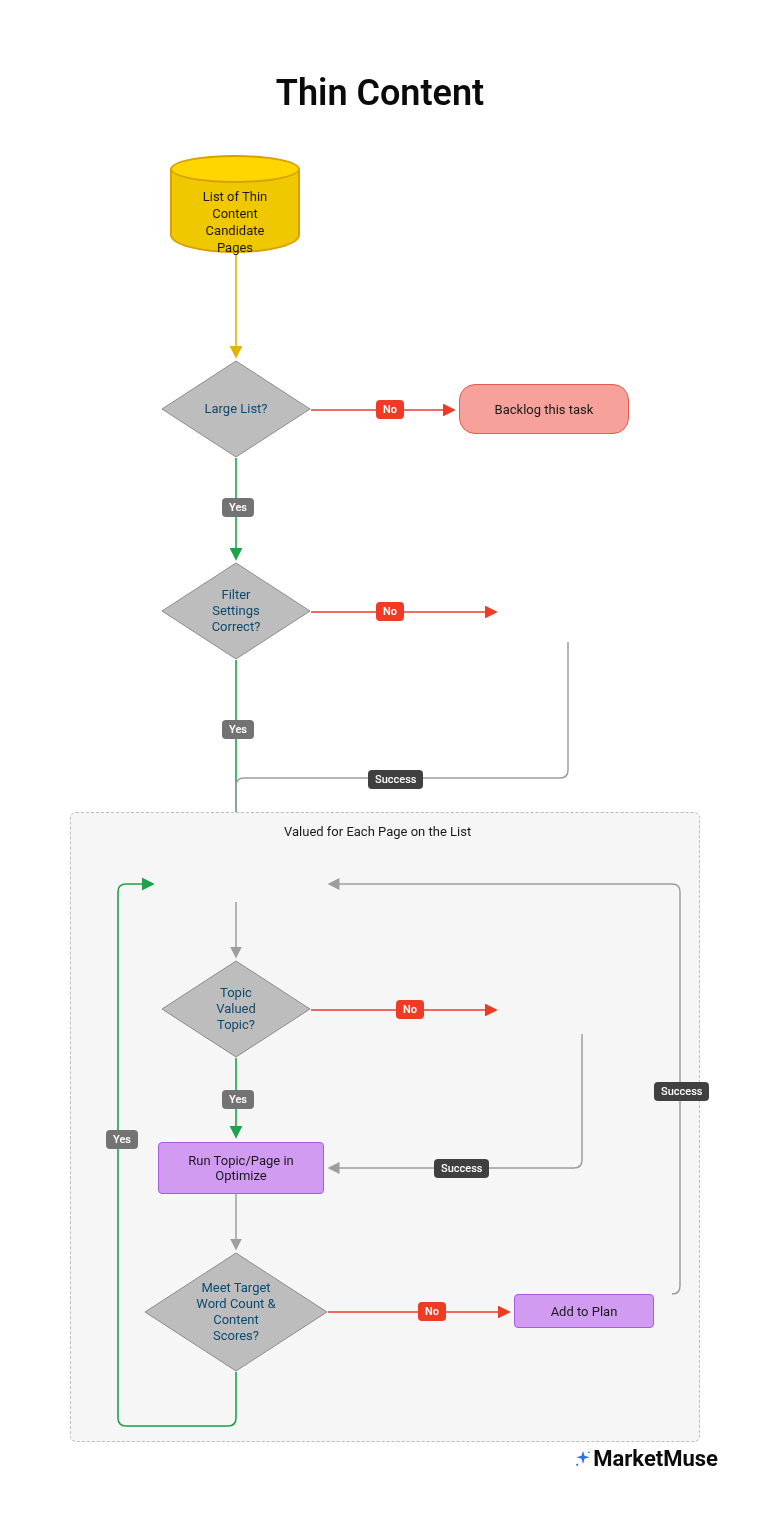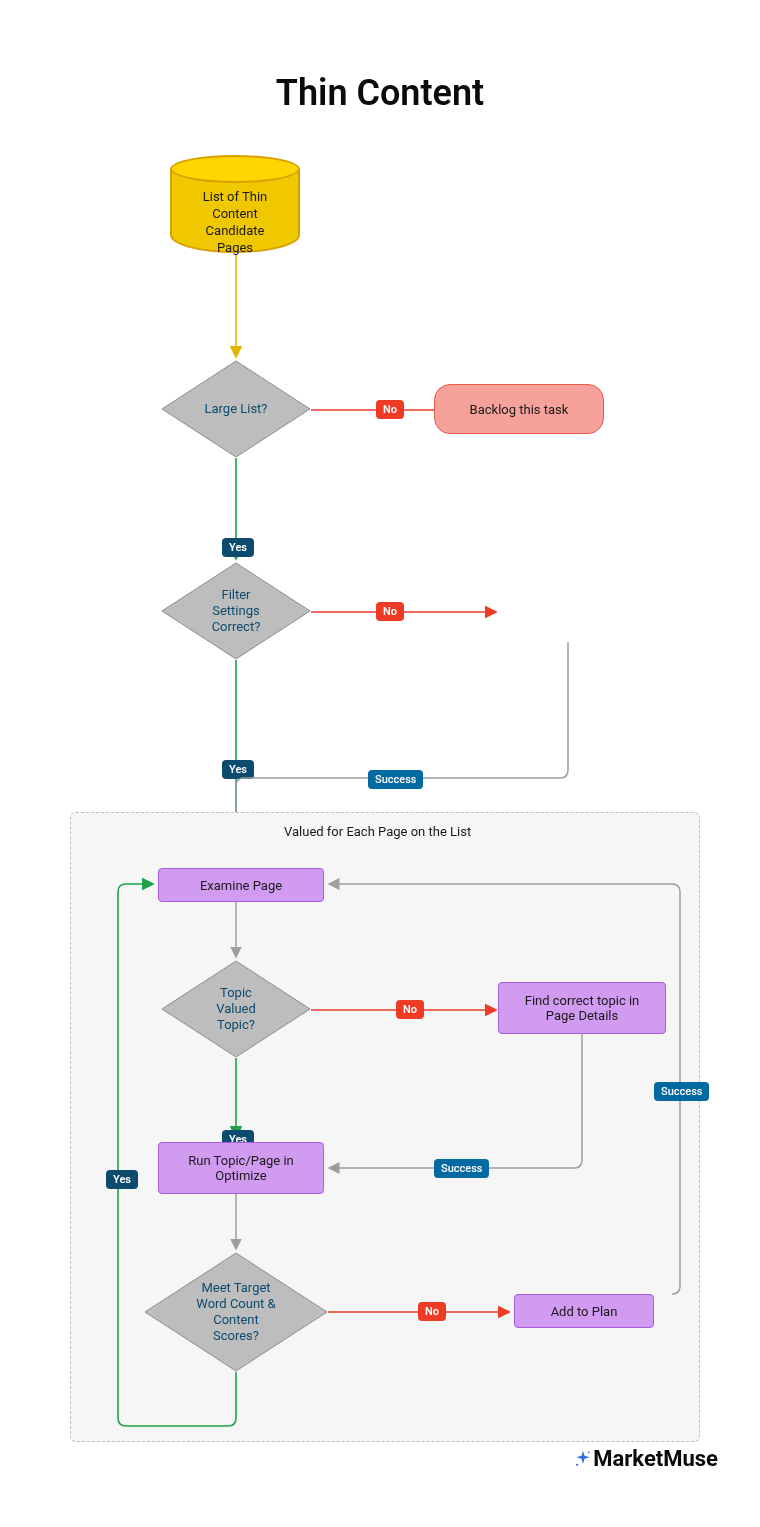--- a/index.html
+++ b/index.html
@@ -134,23 +134,23 @@
   
   .tag {
     position: absolute;
     font-size: 11px;
     font-weight: 600;
     color: #ffffff;
     border-radius: 4px;
     padding: 3px 7px;
     text-align: center;
   }
-  .tag.yes { background: #0c4a6e; margin-top: 40px; }
+  .tag.yes { background: #737373; }
   .tag.no  { background: #ed3b26; }
-  .tag.succ { background: #0369a1; font-weight: 500; }
+  .tag.succ { background: #404040; font-weight: 500; }
 
   
   .loopbox {
     position: absolute;
     border: 1.5px dashed #bdbdbd;
     border-radius: 6px;
     background: #f6f6f6;
   }
   .looptitle {
     position: absolute;
@@ -206,21 +206,21 @@
       <polygon points="75,1 149,49 75,97 1,49" fill="#bdbdbd" stroke="#8c8c8c" stroke-width="1"></polygon>
     </svg>
     <div class="lbl">Large List?</div>
   </div>
 
   <svg class="connector" style="left:311px; top:408px; width:148px; height:4px;">
     <line x1="0" y1="2" x2="140" y2="2" stroke="#ed3b26" stroke-width="1.6" marker-end="url(#arrR)"></line>
   </svg>
   <div class="tag no" style="left:376px; top:400px;">No</div>
 
-  <div class="pill" style="left:434px; top:384px; width:168px; height:48px;">
+  <div class="pill" style="left:459px; top:384px; width:168px; height:48px;">
     <span>Backlog this task</span>
   </div>
 
   <svg class="connector" style="left:234px; top:458px; width:4px; height:106px;">
     <line x1="2" y1="0" x2="2" y2="98" stroke="#1ea24a" stroke-width="1.6" marker-end="url(#arrG)"></line>
   </svg>
   <div class="tag yes" style="left:222px; top:498px;">Yes</div>
 
   <div class="diamond" style="left:161px; top:562px;">
     <svg viewBox="0 0 150 98">
@@ -243,46 +243,39 @@
   <div class="tag yes" style="left:222px; top:720px;">Yes</div>
 
   <svg class="connector" style="left:236px; top:642px; width:360px; height:232px;">
     <path d="M332,0 L332,128 Q332,136 324,136 L8,136 Q0,136 0,144 L0,224" fill="none" stroke="#9e9e9e" stroke-width="1.5" marker-end="url(#arrGreyDown)"></path>
   </svg>
   <div class="tag succ" style="left:368px; top:770px;">Success</div>
 
   <div class="loopbox" style="left:70px; top:812px; width:628px; height:628px;"></div>
   <div class="looptitle" style="left:284px; top:824px;">Valued for Each Page on the List</div>
 
-  <div class="proc" style="left:158px; top:868px; width:166px; height:34px;">
-    <span>Examine Page</span>
-  </div>
 
   <svg class="connector" style="left:234px; top:902px; width:4px; height:60px;">
     <line x1="2" y1="0" x2="2" y2="52" stroke="#9e9e9e" stroke-width="1.5" marker-end="url(#arrGreyDown)"></line>
   </svg>
 
   <div class="diamond" style="left:161px; top:960px;">
     <svg viewBox="0 0 150 98">
       <polygon points="75,1 149,49 75,97 1,49" fill="#bdbdbd" stroke="#8c8c8c" stroke-width="1"></polygon>
     </svg>
     <div class="lbl" style="white-space:pre-line;">Topic
 Valued
 Topic?</div>
   </div>
 
   <svg class="connector" style="left:311px; top:1008px; width:190px; height:4px;">
     <line x1="0" y1="2" x2="182" y2="2" stroke="#ed3b26" stroke-width="1.6" marker-end="url(#arrR)"></line>
   </svg>
   <div class="tag no" style="left:396px; top:1000px;">No</div>
 
-  <div class="proc" style="left:498px; top:982px; width:168px; height:52px;">
-    <span style="white-space:pre-line;">Find correct topic in
-Page Details</span>
-  </div>
 
   <svg class="connector" style="left:234px; top:1058px; width:4px; height:84px;">
     <line x1="2" y1="0" x2="2" y2="76" stroke="#1ea24a" stroke-width="1.6" marker-end="url(#arrG)"></line>
   </svg>
   <div class="tag yes" style="left:222px; top:1090px;">Yes</div>
 
   <svg class="connector" style="left:324px; top:1034px; width:260px; height:140px;">
     <path d="M258,0 L258,126 Q258,134 250,134 L8,134" fill="none" stroke="#9e9e9e" stroke-width="1.5" marker-end="url(#arrGreyLeft)"></path>
   </svg>
   <div class="tag succ" style="left:434px; top:1159px;">Success</div>

